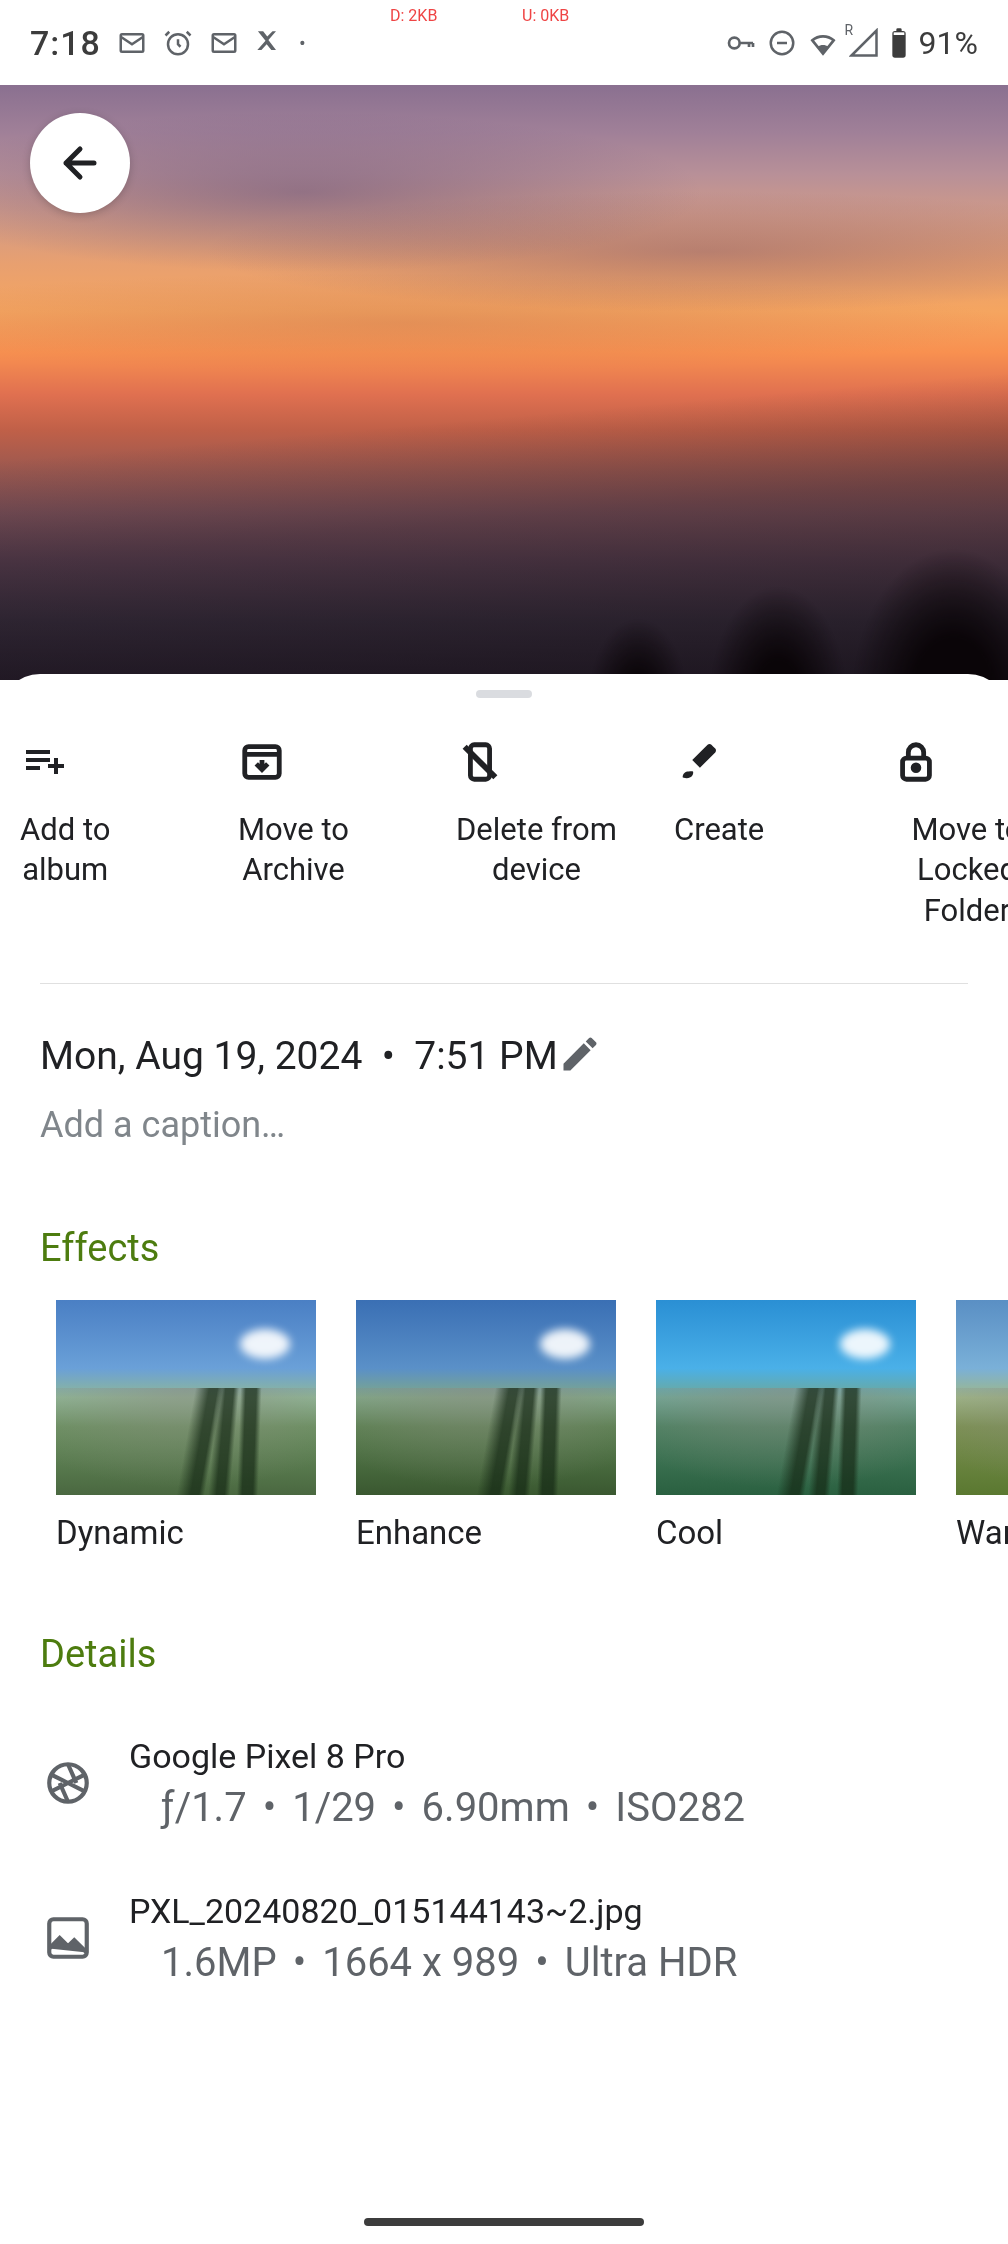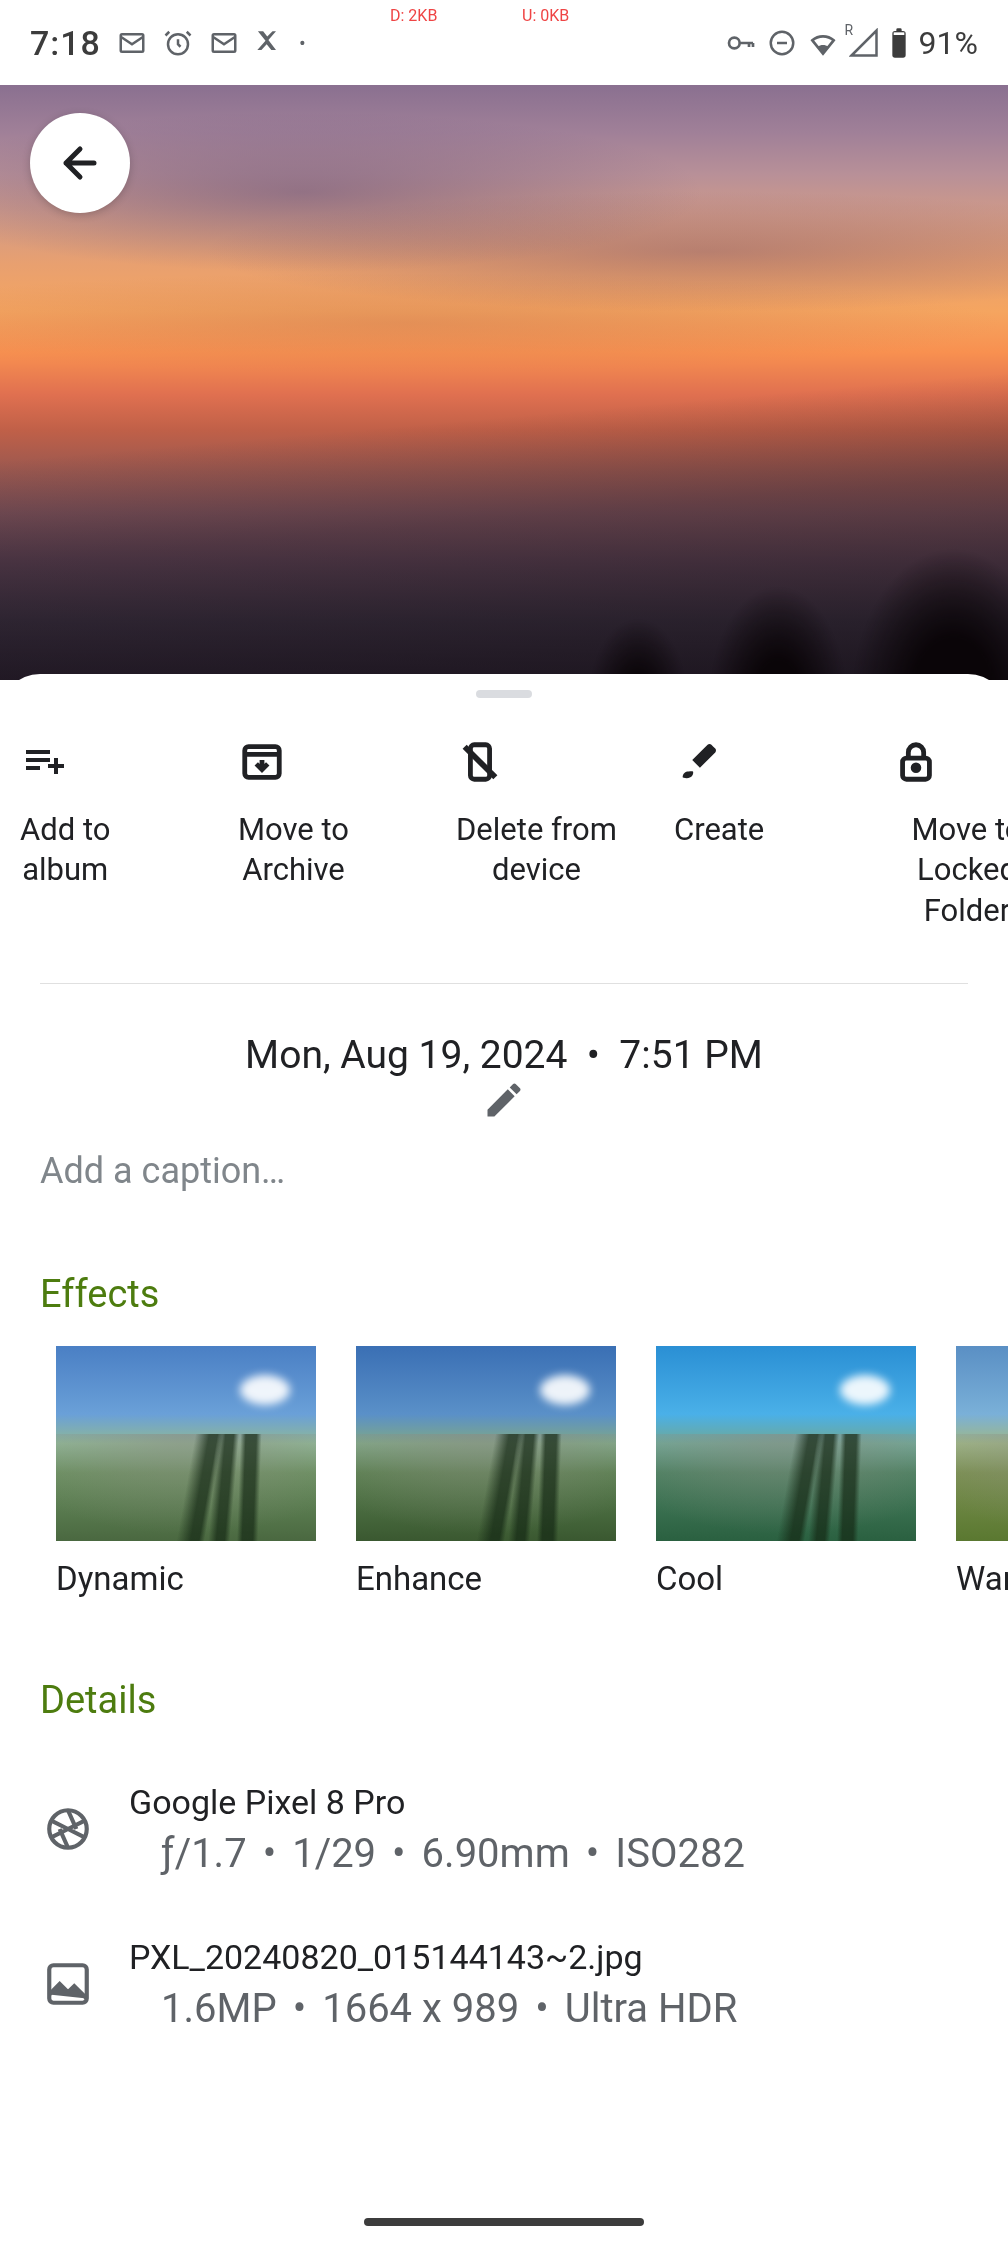--- a/index.html
+++ b/index.html
@@ -115,21 +115,20 @@
   .action-item:last-child { flex: 0 0 150px; }
   .action-icon { width: 48px; height: 48px; display: flex; align-items: center; justify-content: center; }
   .action-label { font-size: 31px; text-align: center; color: #202124; line-height: 1.3; }
   
   .divider { height: 1px; background: #e0e0e0; margin: 42px 40px 0 40px; }
   
   .datetime-row {
     display: flex;
     align-items: center;
     padding: 48px 40px 0 40px;
-    flex-direction: column;
   }
   .datetime-text { font-size: 39px; font-weight: 400; color: #202124; }
   .caption-row { padding: 24px 40px 0 40px; }
   .caption-placeholder { font-size: 36px; color: #80868b; }
   
   .section-title {
     font-size: 38px;
     font-weight: 400;
     color: #4d7c0f;
     padding: 80px 40px 30px 40px;

